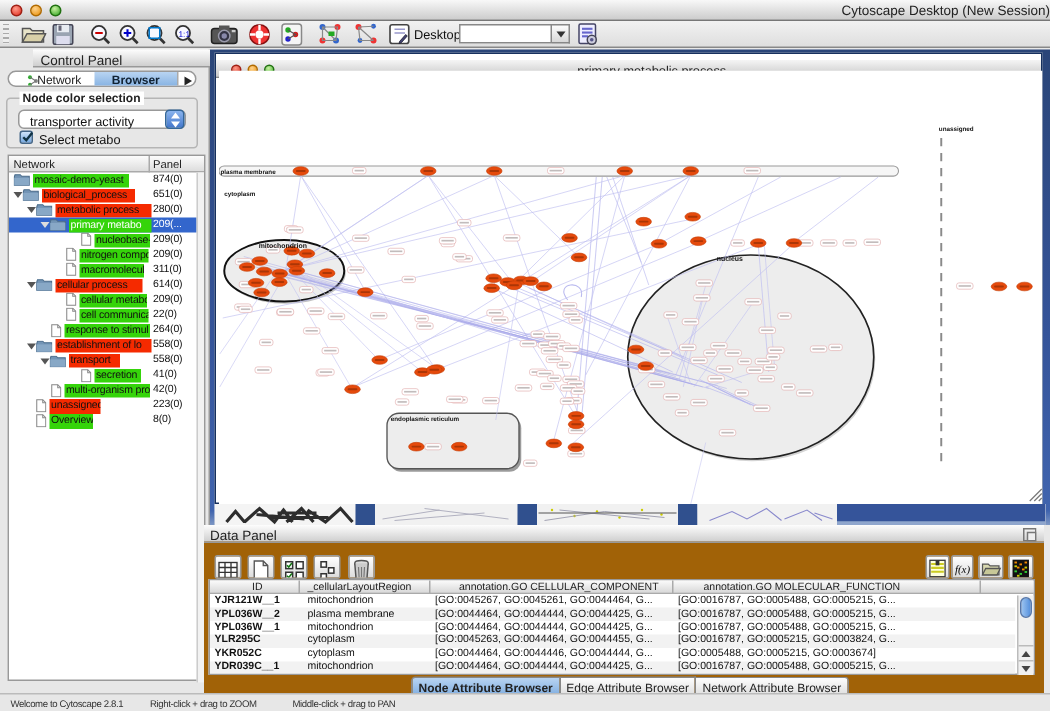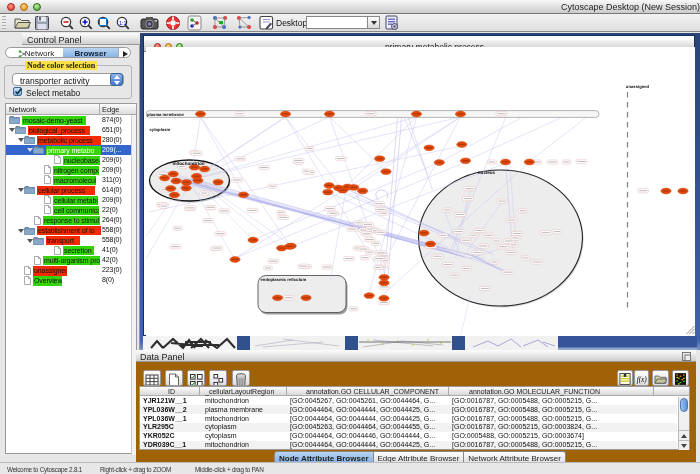--- a/index.html
+++ b/index.html
@@ -118,40 +118,40 @@
         </svg>
      <span style="margin-left:10px;">Network</span>
    </div>
    <div style="position:absolute;left:57px;top:0;width:55px;height:11px;background:linear-gradient(#b8d4f2,#7fadе0 50%,#8cb8e8);background:linear-gradient(#b8d4f2,#7fade0);font-size:8px;font-weight:bold;color:#123;text-align:center;line-height:11px;">Browser</div>
    <div style="position:absolute;left:112px;top:0;width:14px;height:11px;border-left:1px solid #aaa;">
      <span style="position:absolute;left:4px;top:2.5px;width:0;height:0;border-top:3px solid transparent;border-bottom:3px solid transparent;border-left:5px solid #222;"></span>
    </div>
  </div>
 
  <div style="position:absolute;left:4px;top:32px;width:128px;height:34px;border:1px solid #b5b5b5;border-radius:3px;">
-   <span style="position:absolute;left:20px;top:-5px;background:#fde047;padding:0 2px;font-size:8px;font-weight:bold;color:#222;font-family:Liberation Serif, serif;">Node color selection</span>
+   <span style="position:absolute;left:8px;top:-5px;background:#ffffff;padding:0 2px;font-size:8px;font-weight:bold;color:#222;">Node color selection</span>
    <div style="position:absolute;left:7px;top:7px;width:112px;height:13px;background:#fff;border:1px solid #999;border-radius:4px;">
      <span style="position:absolute;left:7px;top:1.5px;font-size:8.5px;color:#111;">transporter activity</span>
      <span style="position:absolute;right:0px;top:-1px;width:13px;height:13px;background:linear-gradient(#8ab4ee,#4478cc);border:1px solid #369;border-radius:3px;">
        <span style="position:absolute;left:3px;top:1px;width:0;height:0;border-left:3px solid transparent;border-right:3px solid transparent;border-bottom:4px solid #fff;"></span>
        <span style="position:absolute;left:3px;top:7px;width:0;height:0;border-left:3px solid transparent;border-right:3px solid transparent;border-top:4px solid #fff;"></span>
      </span>
    </div>
  </div>
  <div style="position:absolute;left:13px;top:54px;width:9px;height:9px;background:linear-gradient(#cfe4fa,#76a8e0);border:1px solid #468;border-radius:2px;">
    <svg style="position:absolute;left:0px;top:-1px" width="9" height="9" viewBox="0 0 9 9">
         <path d="M1.5 4.5 L3.5 6.5 L7.5 1.5" stroke="#134" stroke-width="1.6" fill="none"></path>
       </svg>
  </div>
  <span style="position:absolute;left:26px;top:54.5px;font-size:8.5px;color:#111;">Select metabo</span>
 
  <div style="position:absolute;left:5px;top:70px;width:132px;height:351px;background:#fff;border:1px solid #999;">
    <div style="position:absolute;left:0;top:0;width:130px;height:10.5px;background:linear-gradient(#fcfcfc,#ddd);border-bottom:1px solid #aaa;font-size:7.5px;color:#222;">
      <span style="position:absolute;left:3px;top:1px;">Network</span>
-     <span style="position:absolute;left:96px;top:1px;">Edge</span>
+     <span style="position:absolute;left:96px;top:1px;">Panel</span>
      <span style="position:absolute;left:93px;top:0;width:1px;height:10.5px;background:#aaa;"></span>
    </div>
    <div style="position:absolute;left:0;top:11px;width:126px;height:340px;overflow:hidden;">
      <div style="position:absolute;left:0;top:0.00px;width:126px;height:10.05px;font-size:7px;letter-spacing:-0.1px;">
           <span style="position:absolute;left:3px;top:1px;line-height:0;"><svg width="11" height="8" viewBox="0 0 11 8">
               <path d="M0.5 2 L0.5 7.5 L10.5 7.5 L10.5 1.5 L5.5 1.5 L4.5 0.5 L1 0.5 Z" fill="#7294b5" stroke="#4a6b8a" stroke-width="0.7"></path>
               <rect x="0.5" y="2.6" width="10" height="4.9" fill="#88a8c6"></rect>
             </svg></span>
           <span style="position:absolute;left:16px;top:0.5px;background:#35d40a;color:#111;padding:0 1px;white-space:nowrap;line-height:9.3px;display:inline-block;height:9.3px;width:64px;overflow:hidden;">mosaic-demo-yeast</span>
           <span style="position:absolute;left:96px;top:0.5px;color:#111;">874(0)</span>

